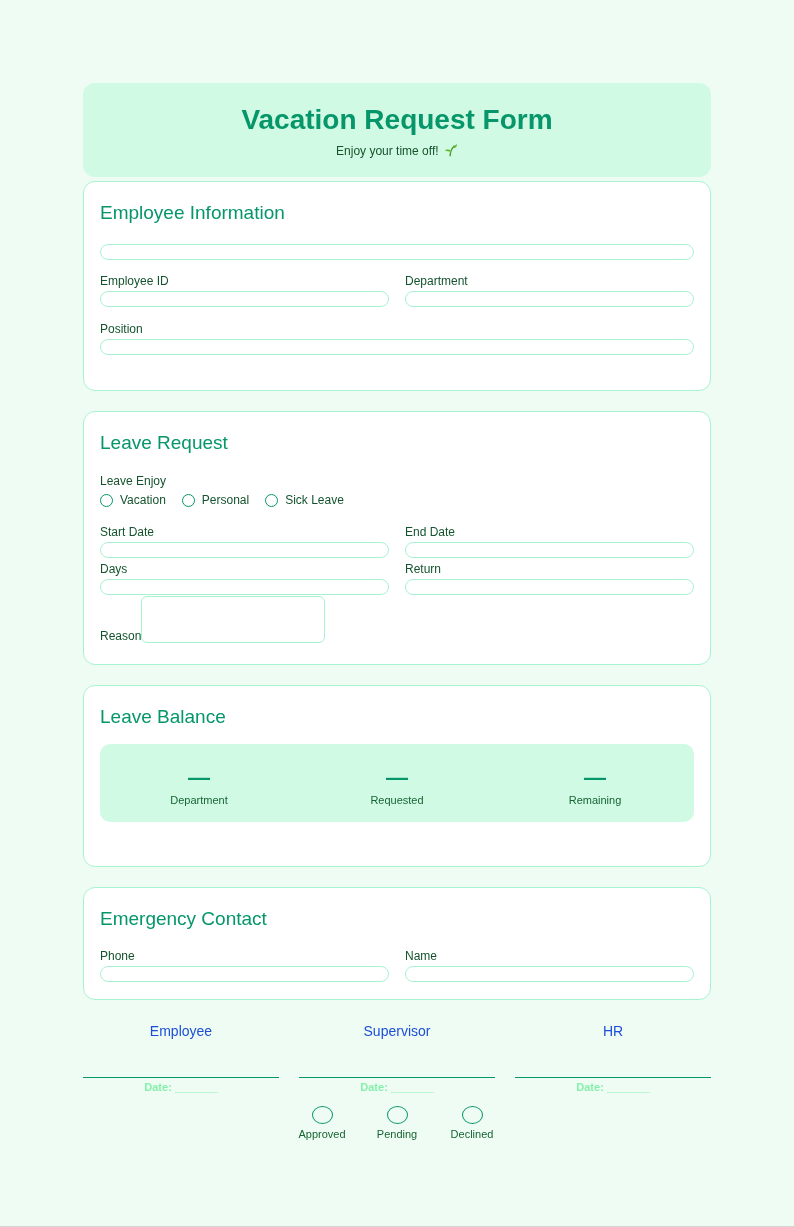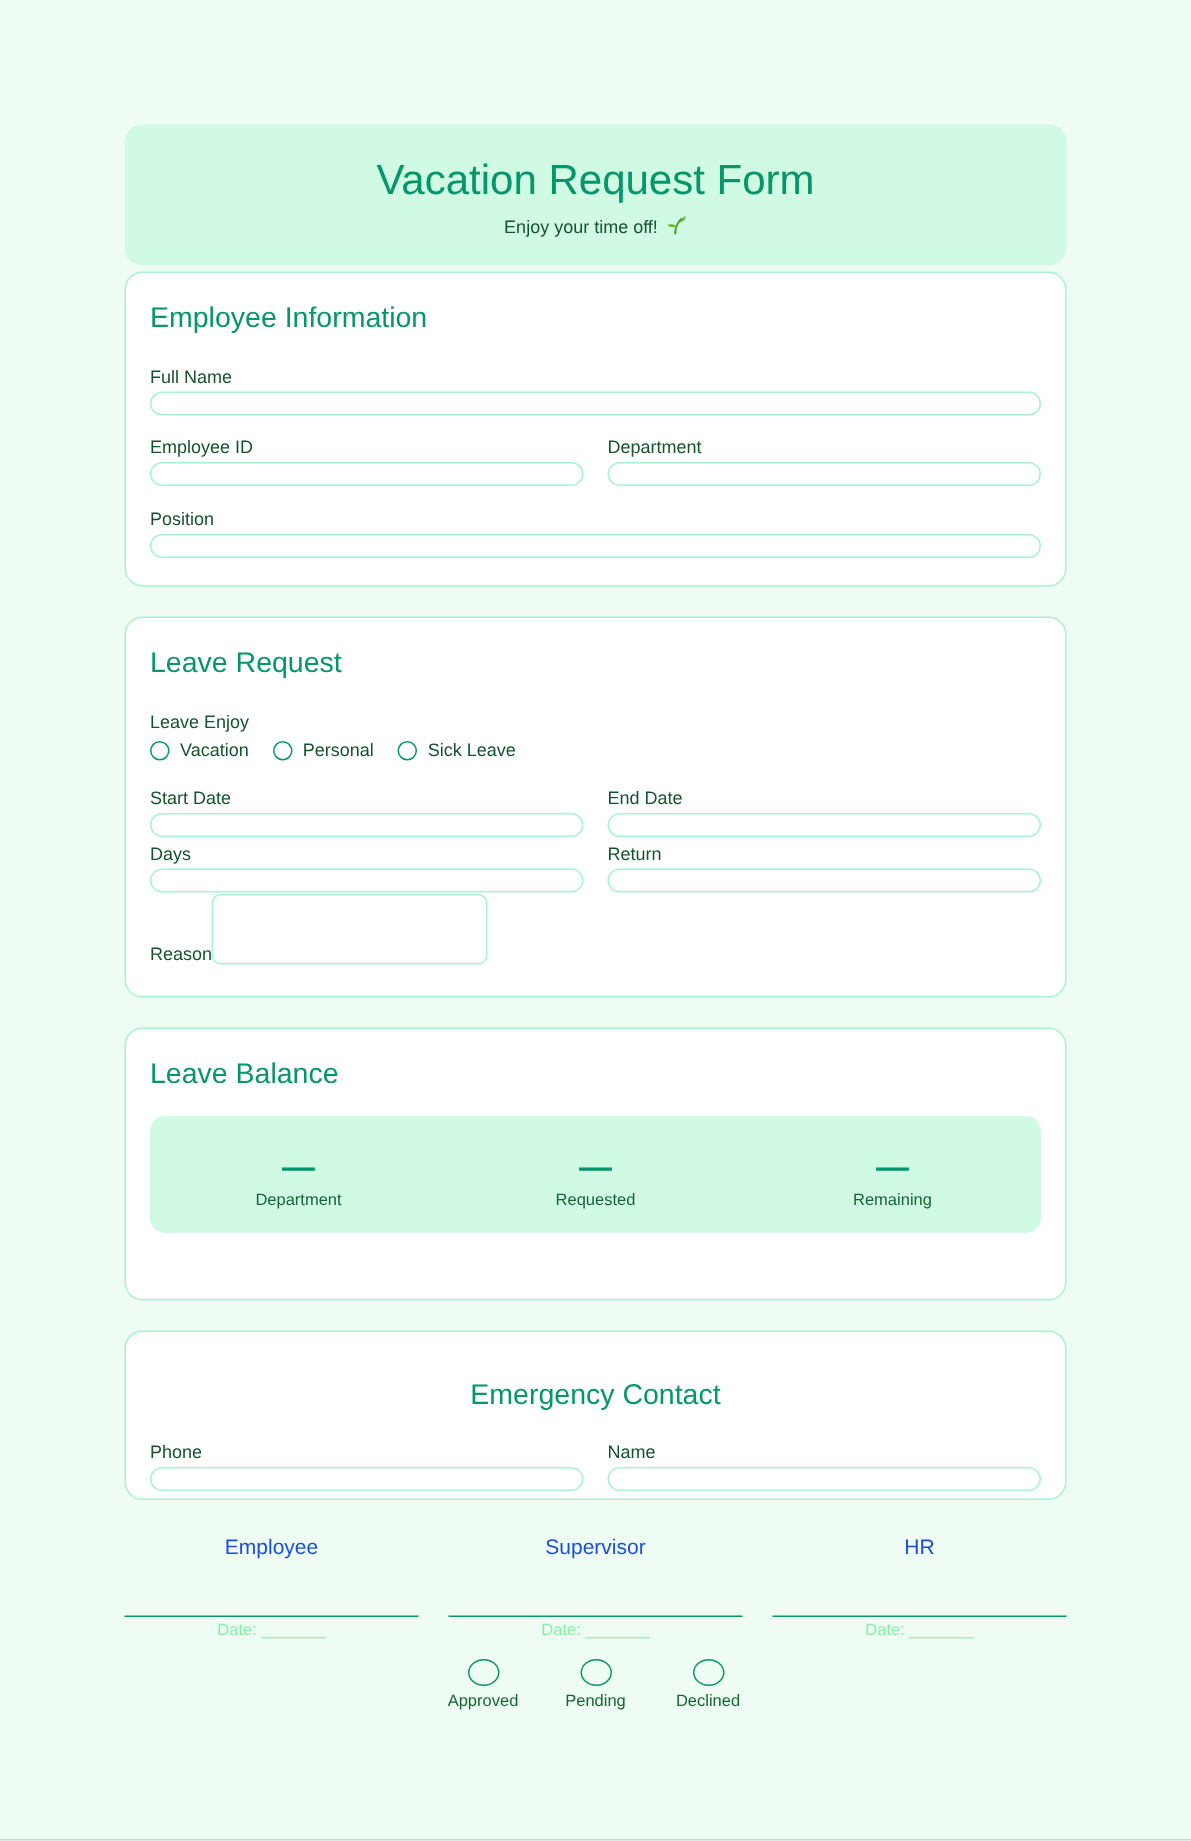--- a/index.html
+++ b/index.html
@@ -13,21 +13,21 @@
   }
   .page { position: absolute; left: 83px; top: 83px; width: 628px; }
   .header {
     height: 94px;
     background: #d1fae5;
     border-radius: 12px;
     text-align: center;
     padding-top: 21px;
   }
   .header h1 {
-    font-size: 28px; font-weight: normal; color: #059669; line-height: 32px;
+    font-size: 28px; font-weight: bold; color: #059669; line-height: 32px;
   }
   .header .subtitle {
     font-size: 12px; color: #14532d; margin-top: 7px; line-height: 16px;
   }
   .sprout { display: inline-block; width: 14px; height: 14px; vertical-align: -2px; margin-left: 2px; }
 
   .card {
     background: #ffffff;
     border: 1px solid #a7f3d0;
     border-radius: 12px;
@@ -70,21 +70,21 @@
   .stat { width: 33.3%; text-align: center; padding-top: 24px; }
   .stat .val {
     font-size: 22px; font-weight: bold; color: #059669; line-height: 20px; height: 20px;
   }
   .stat .lab { font-size: 11px; color: #166534; margin-top: 6px; line-height: 13px; }
 
   .signatures { display: flex; gap: 20px; margin-top: 23px; }
   .sig { flex: 1; text-align: center; }
   .sig .title { font-size: 14px; color: #1d4ed8; line-height: 16px; }
   .sig .line { border-bottom: 1px solid #059669; height: 39px; }
-  .sig .date { font-size: 11px; color: #86efac; margin-top: 3px; line-height: 13px; }
+  .sig .date { font-size: 11px; color: #86efac; margin-top: 3px; line-height: 13px; font-weight: bold; }
 
   .status { display: flex; justify-content: center; gap: 0; margin-top: 12px; }
   .status-item { width: 75px; text-align: center; }
   .status-item .oval {
     width: 21px; height: 18px; border: 1.5px solid #059669; border-radius: 50%;
     margin: 0 auto;
   }
   .status-item .txt { font-size: 11px; color: #166534; margin-top: 4px; line-height: 13px; }
   .bottom-rule { position: absolute; left: 0; right: 0; bottom: 0; height: 1px; background: #d4d4d4; }
 </style>
@@ -101,21 +101,20 @@
         <path d="M7 15 C7 10 8 7 12 3" stroke="#4d9a2a" stroke-width="1.6" fill="none"></path>
         <path d="M12 3 C14 2 15 1 15 1 C15 4 13 6 10 6 Z" fill="#5fb832"></path>
         <path d="M8 9 C6 7 3 7 1 8 C3 10 6 10 8 9 Z" fill="#5fb832"></path>
       </svg>
     </div>
   </div>
 
   <div class="card" id="card-employee">
     <h2 style="padding-top:20px;">Employee Information</h2>
     <div style="margin-top:20px;">
-      <span class="label">Full Name</span>
       <input class="input" style="margin-top: 3px;" value="">
     </div>
     <div class="row" style="margin-top:14px;">
       <div class="col">
         <span class="label">Employee ID</span>
         <input class="input" style="margin-top: 3px;" value="">
       </div>
       <div class="col">
         <span class="label">Department</span>
         <input class="input" style="margin-top: 3px;" value="">
@@ -184,21 +183,21 @@
         <div class="lab">Requested</div>
       </div>
       <div class="stat">
         <div class="val">—</div>
         <div class="lab">Remaining</div>
       </div>
     </div>
   </div>
 
   <div class="card" id="card-emergency">
-    <h2 style="padding-top:32px;text-align:center;">Emergency Contact</h2>
+    <h2 style="padding-top:20px;">Emergency Contact</h2>
     <div class="row" style="margin-top:19px;">
       <div class="col">
         <span class="label">Phone</span>
         <input class="input" style="margin-top: 3px;" value="">
       </div>
       <div class="col">
         <span class="label">Name</span>
         <input class="input" style="margin-top: 3px;" value="">
       </div>
     </div>

